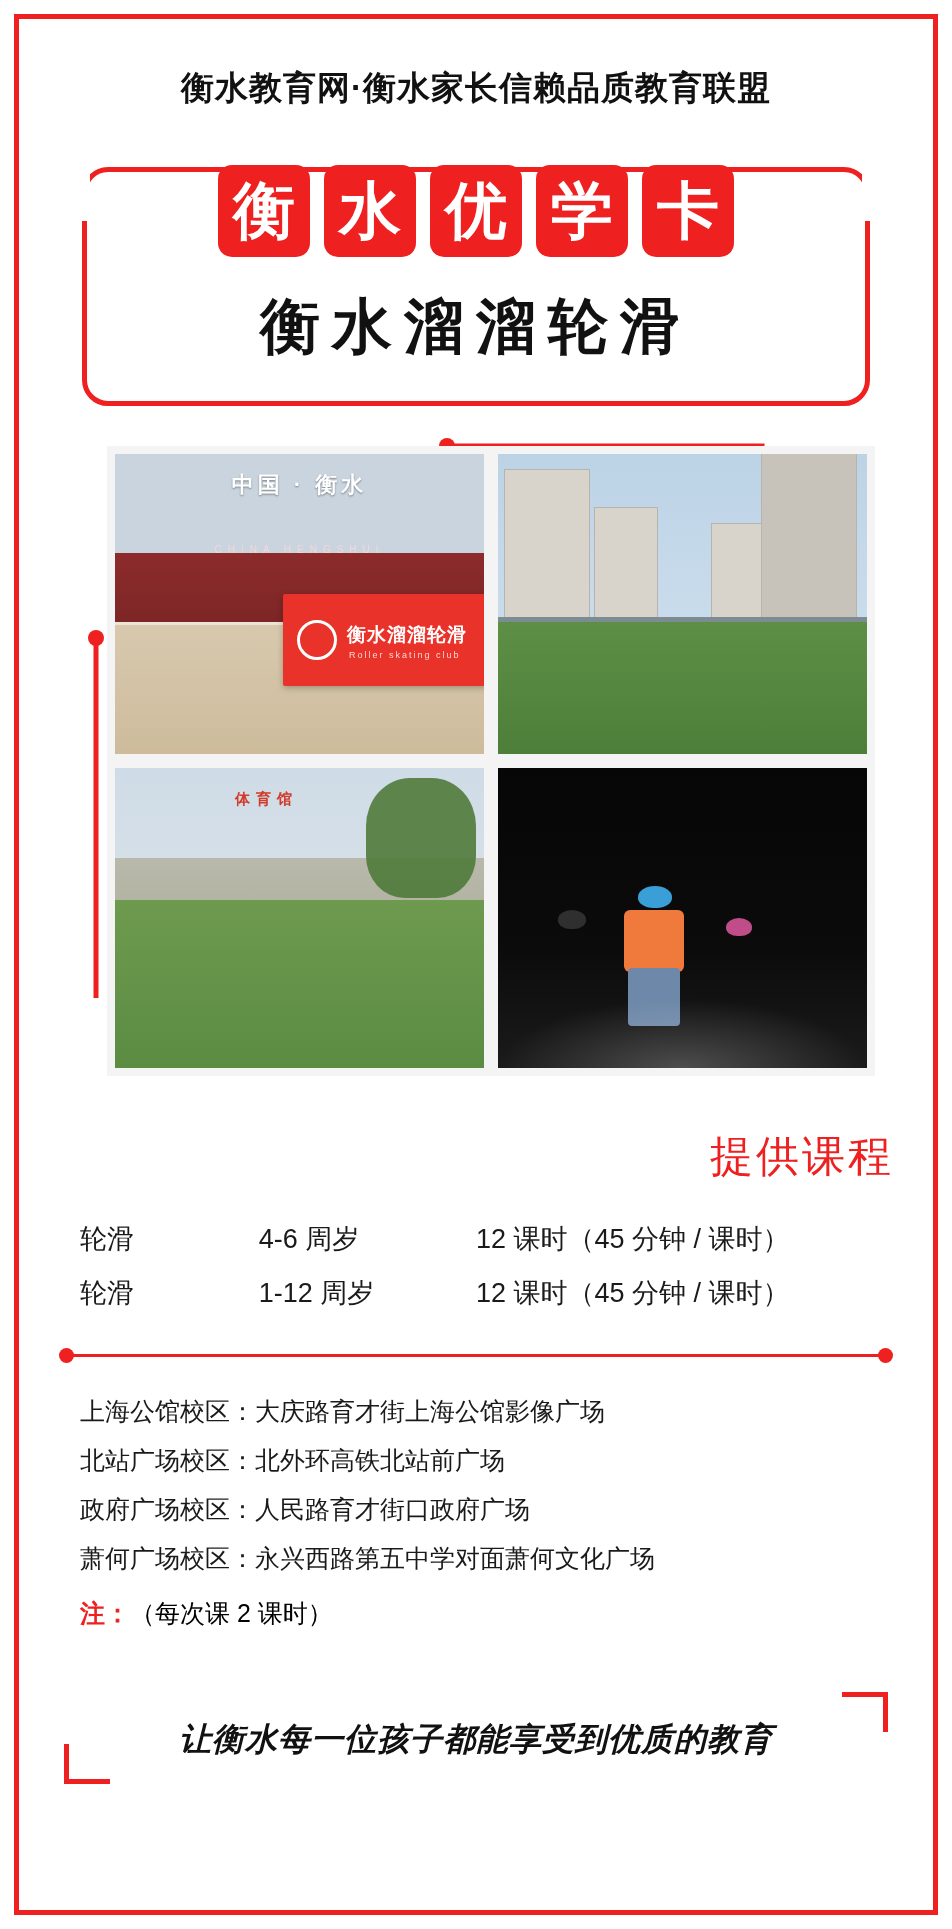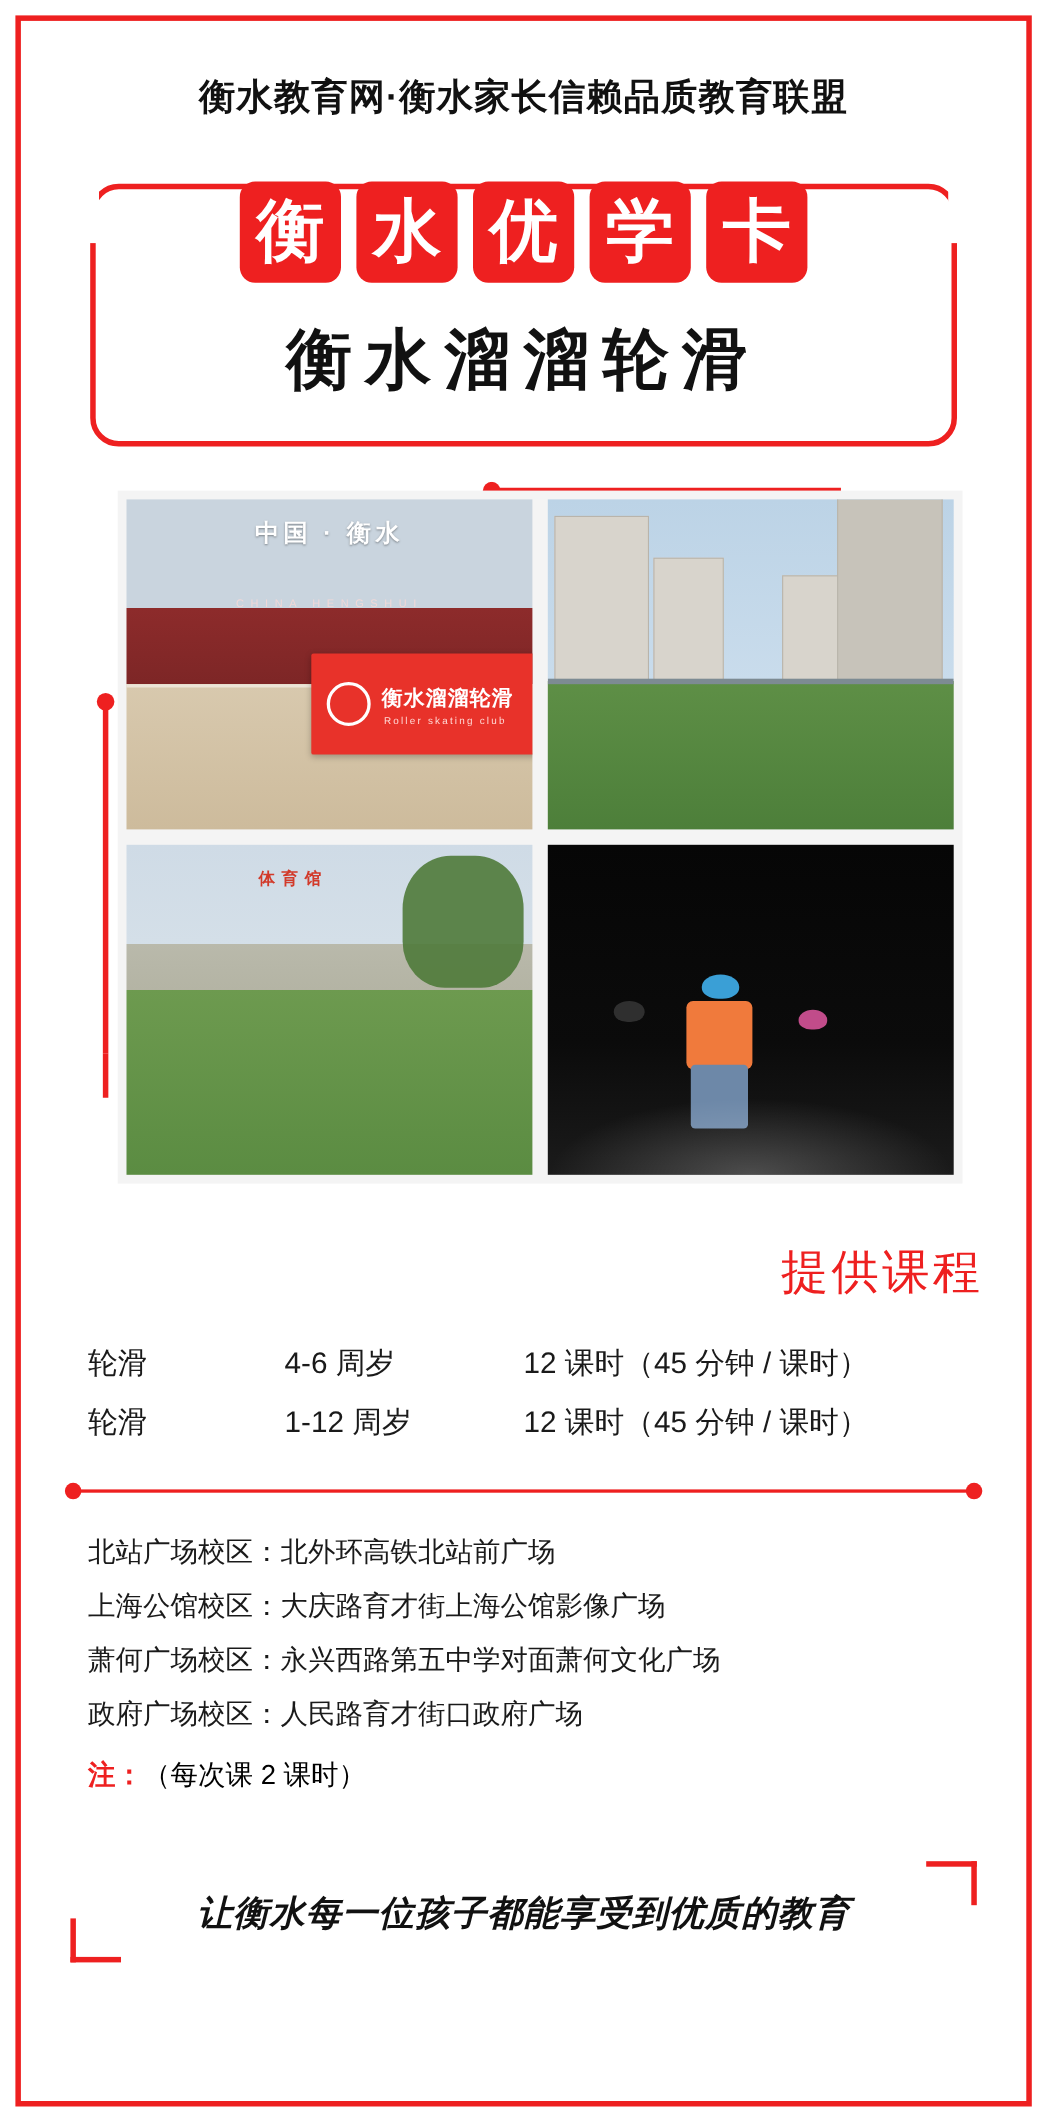--- a/index.html
+++ b/index.html
@@ -370,30 +370,30 @@
       </tbody>
     </table>
 
     <div class="divider">
       <span class="dot l"></span>
       <span class="dot r"></span>
     </div>
 
     <div class="addr-list">
       <div class="addr">
+        <span class="label">上海公馆校区：</span><span>大庆路育才街上海公馆影像广场</span>
+      </div>
+      <div class="addr">
         <span class="label">北站广场校区：</span><span>北外环高铁北站前广场</span>
       </div>
       <div class="addr">
-        <span class="label">上海公馆校区：</span><span>大庆路育才街上海公馆影像广场</span>
+        <span class="label">政府广场校区：</span><span>人民路育才街口政府广场</span>
       </div>
       <div class="addr">
         <span class="label">萧何广场校区：</span><span>永兴西路第五中学对面萧何文化广场</span>
-      </div>
-      <div class="addr">
-        <span class="label">政府广场校区：</span><span>人民路育才街口政府广场</span>
       </div>
 
       <div class="note">
         <span class="note-key">注：</span><span>（每次课 2 课时）</span>
       </div>
     </div>
 
     <div class="footer-wrap">
       <div class="footer-corner-tr"></div>
       <div class="footer-corner-bl"></div>

